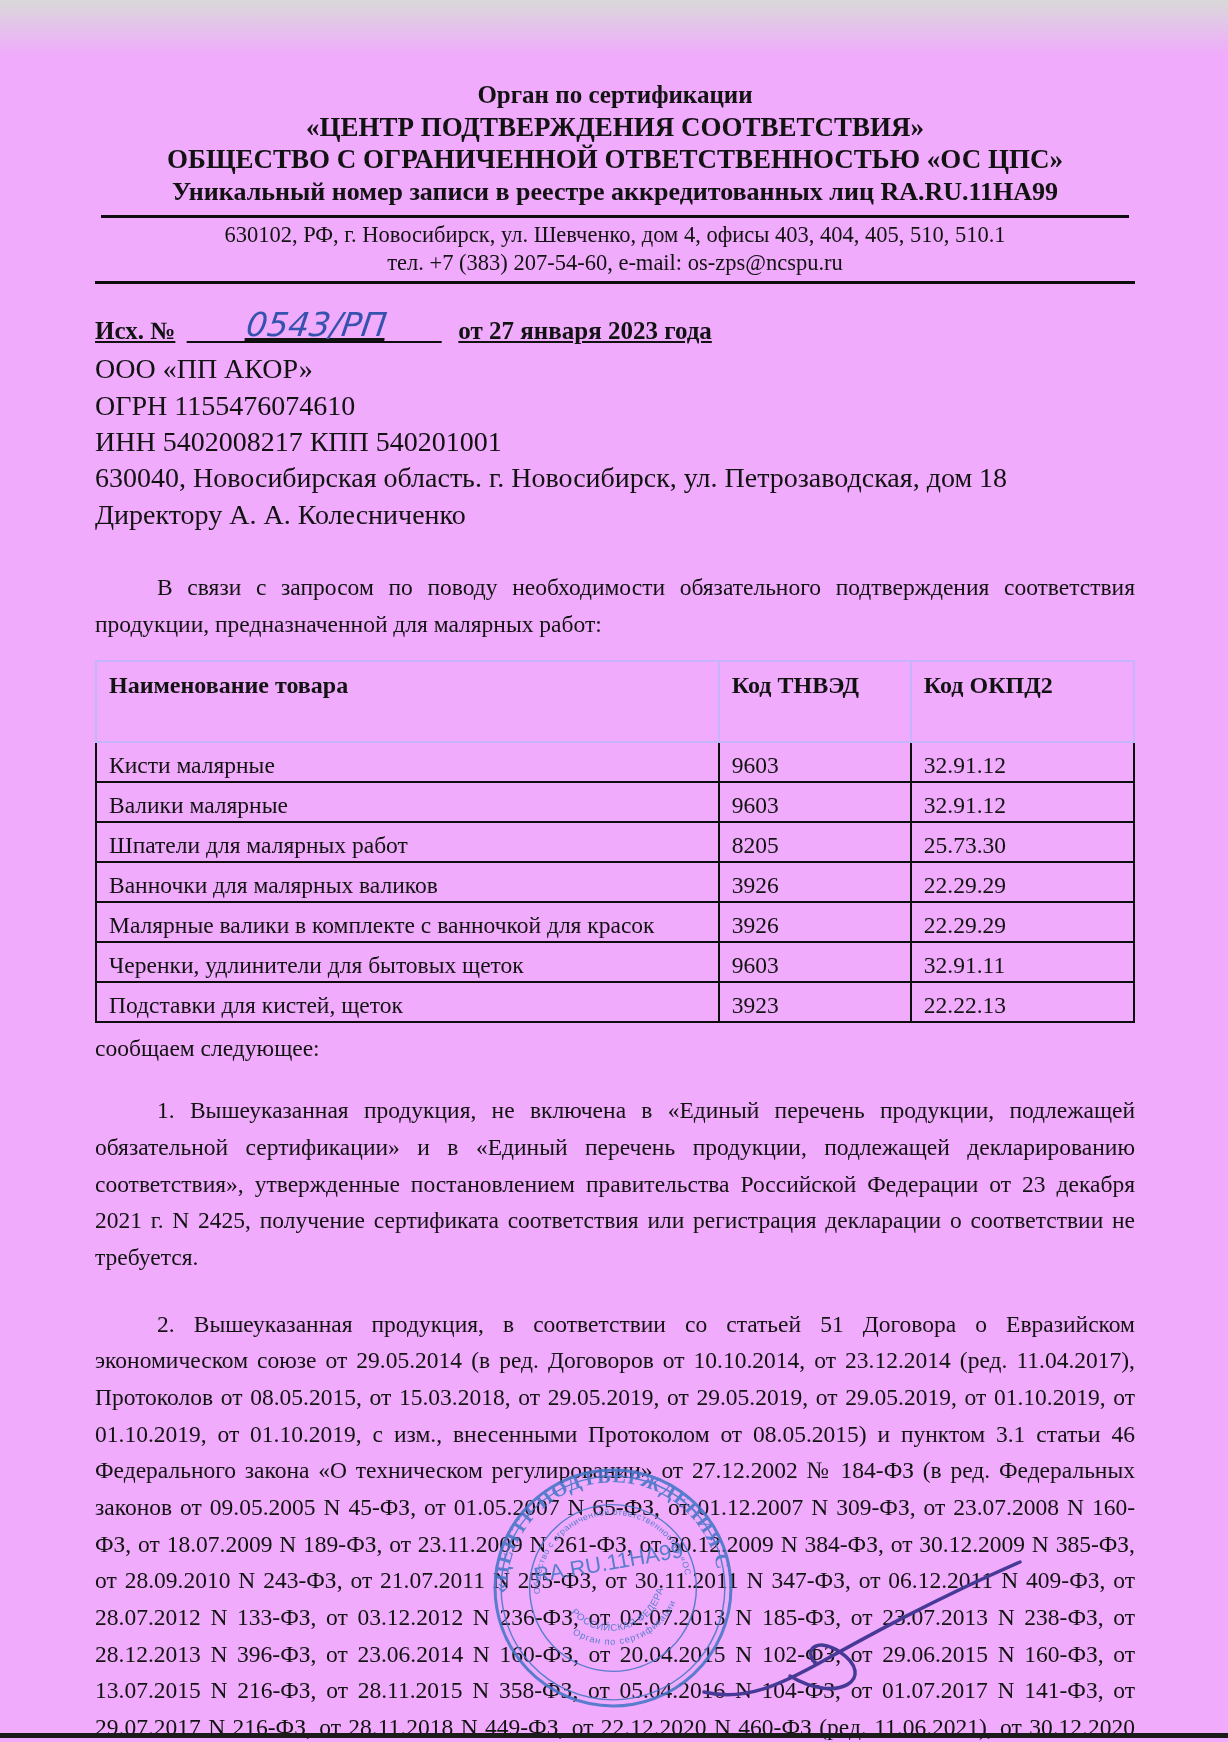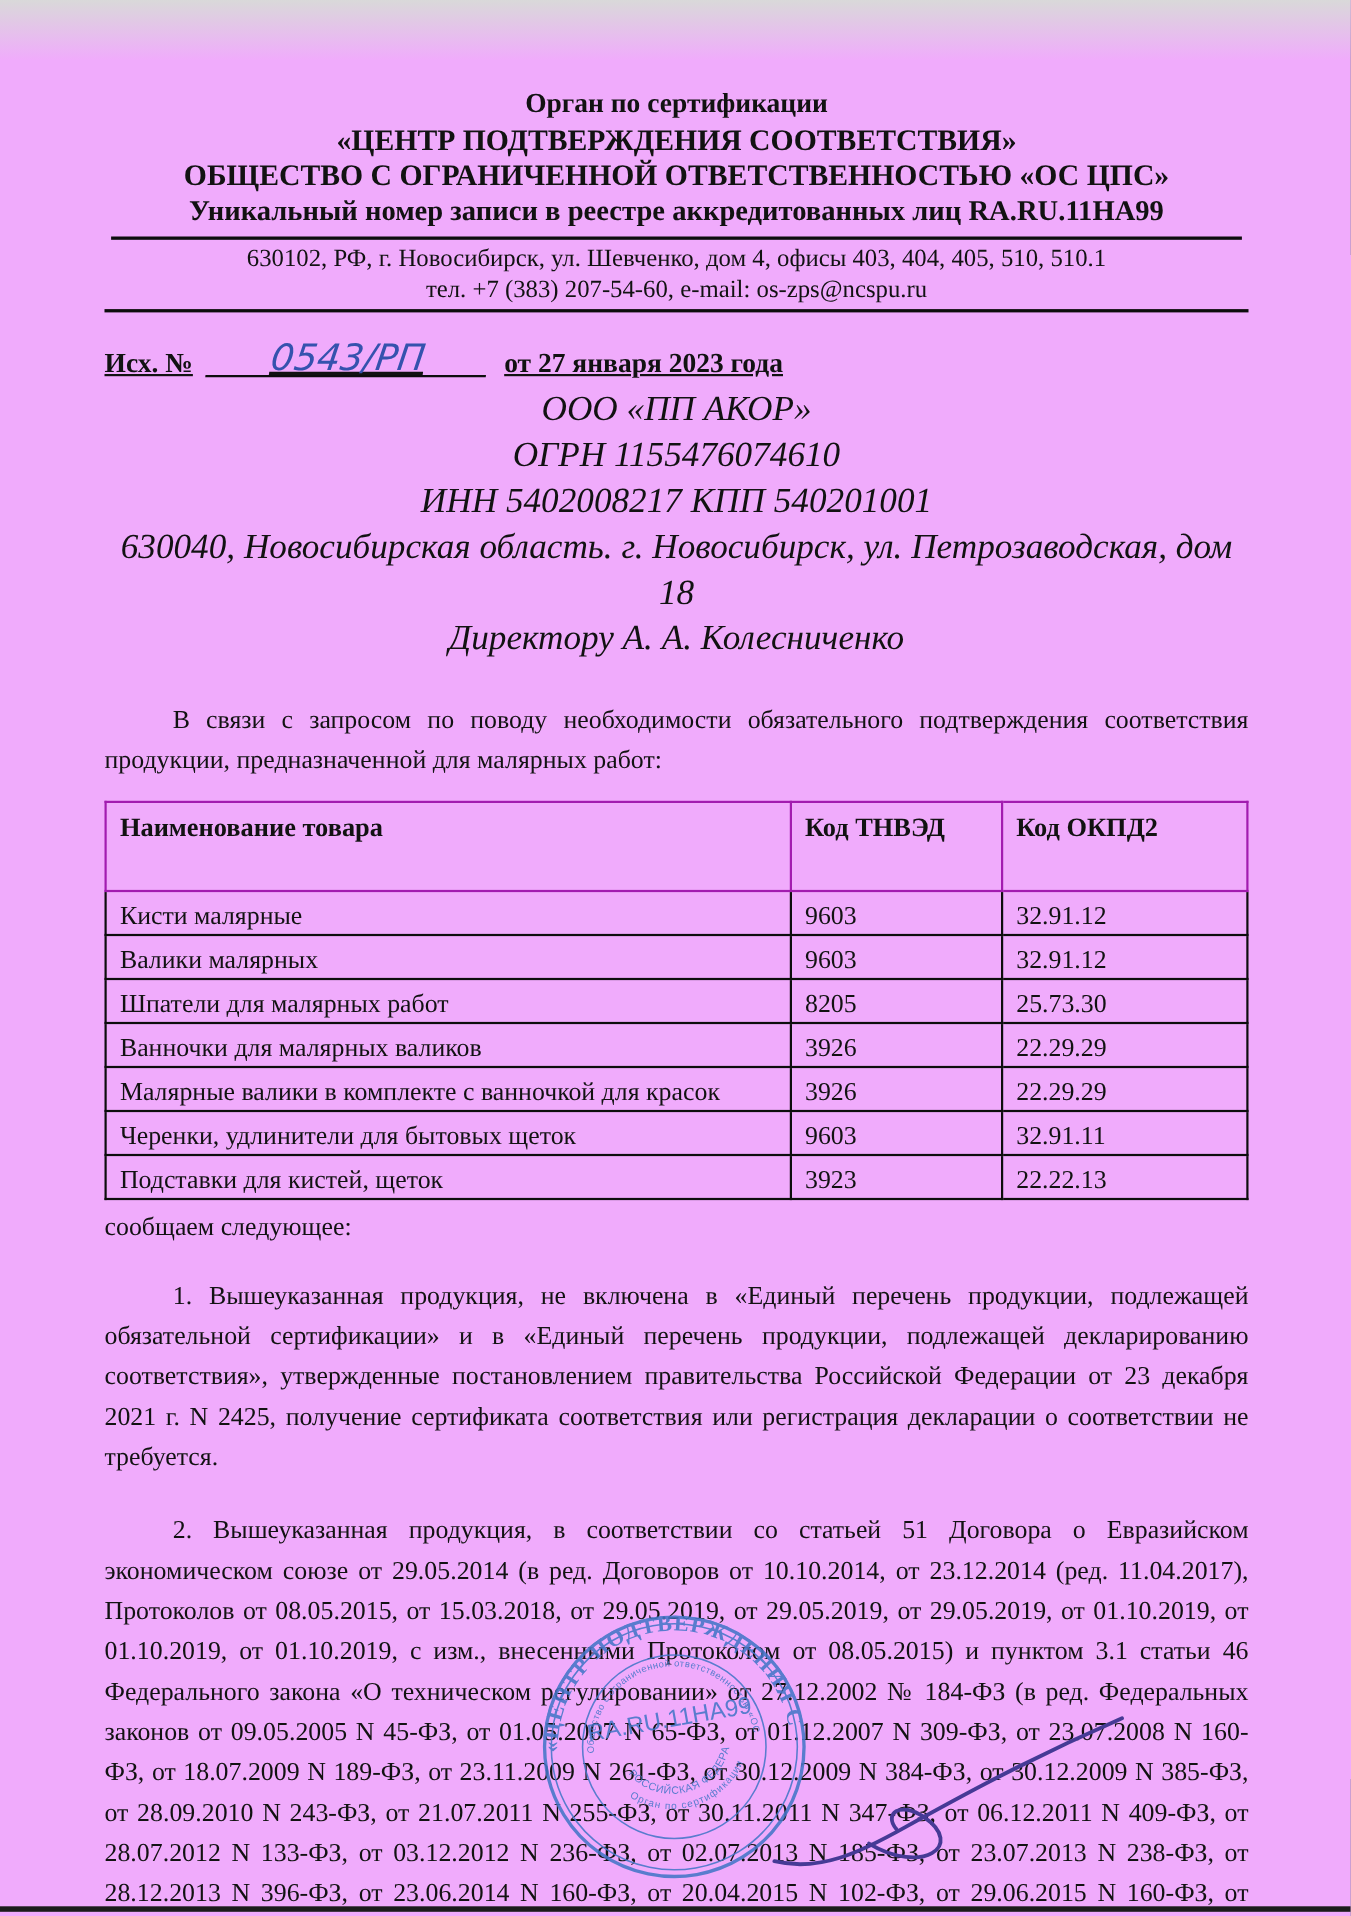--- a/index.html
+++ b/index.html
@@ -41,28 +41,28 @@
     border-bottom:2.5px solid #0d0d0d;
     margin:0 14px 2px 14px;
     font-family:"DejaVu Sans", sans-serif;
     font-style:italic; font-weight:normal;
     font-size:33px; line-height:1.0;
     color:#3552ae;
     transform:skewX(-8deg);
   }
 
   
-  .recipient { margin-top:6px; text-align:center; font-style:italic; font-size:32px; line-height:1.3; }
+  .recipient { margin-top:6px; text-align:left; font-size:28px; line-height:1.3; }
 
   .intro { margin-top:36px; font-size:23.5px; line-height:1.56; text-align:justify; text-indent:62px; }
 
   
   table.goods { width:100%; margin-top:18px; border-collapse:collapse; border:2.5px solid #0d0d0d; }
   table.goods th {
-    border:2px solid #a21caf; text-align:left; vertical-align:top;
+    border:2px solid #c4b5fd; text-align:left; vertical-align:top;
     font-size:24px; font-weight:bold; padding:10px 12px 42px 12px;
   }
   table.goods td {
     border:2px solid #0d0d0d; vertical-align:top;
     font-size:23.5px; padding:9px 12px 2px 12px;
   }
   .col-name { width:60%; }
   .col-tnved { width:18.5%; }
   .col-okpd { width:21.5%; }
 
@@ -120,21 +120,21 @@
           <th class="col-okpd">Код ОКПД2</th>
         </tr>
       </thead>
       <tbody>
         <tr>
           <td>Кисти малярные</td>
           <td>9603</td>
           <td>32.91.12</td>
         </tr>
         <tr>
-          <td>Валики малярных</td>
+          <td>Валики малярные</td>
           <td>9603</td>
           <td>32.91.12</td>
         </tr>
         <tr>
           <td>Шпатели для малярных работ</td>
           <td>8205</td>
           <td>25.73.30</td>
         </tr>
         <tr>
           <td>Ванночки для малярных валиков</td>

